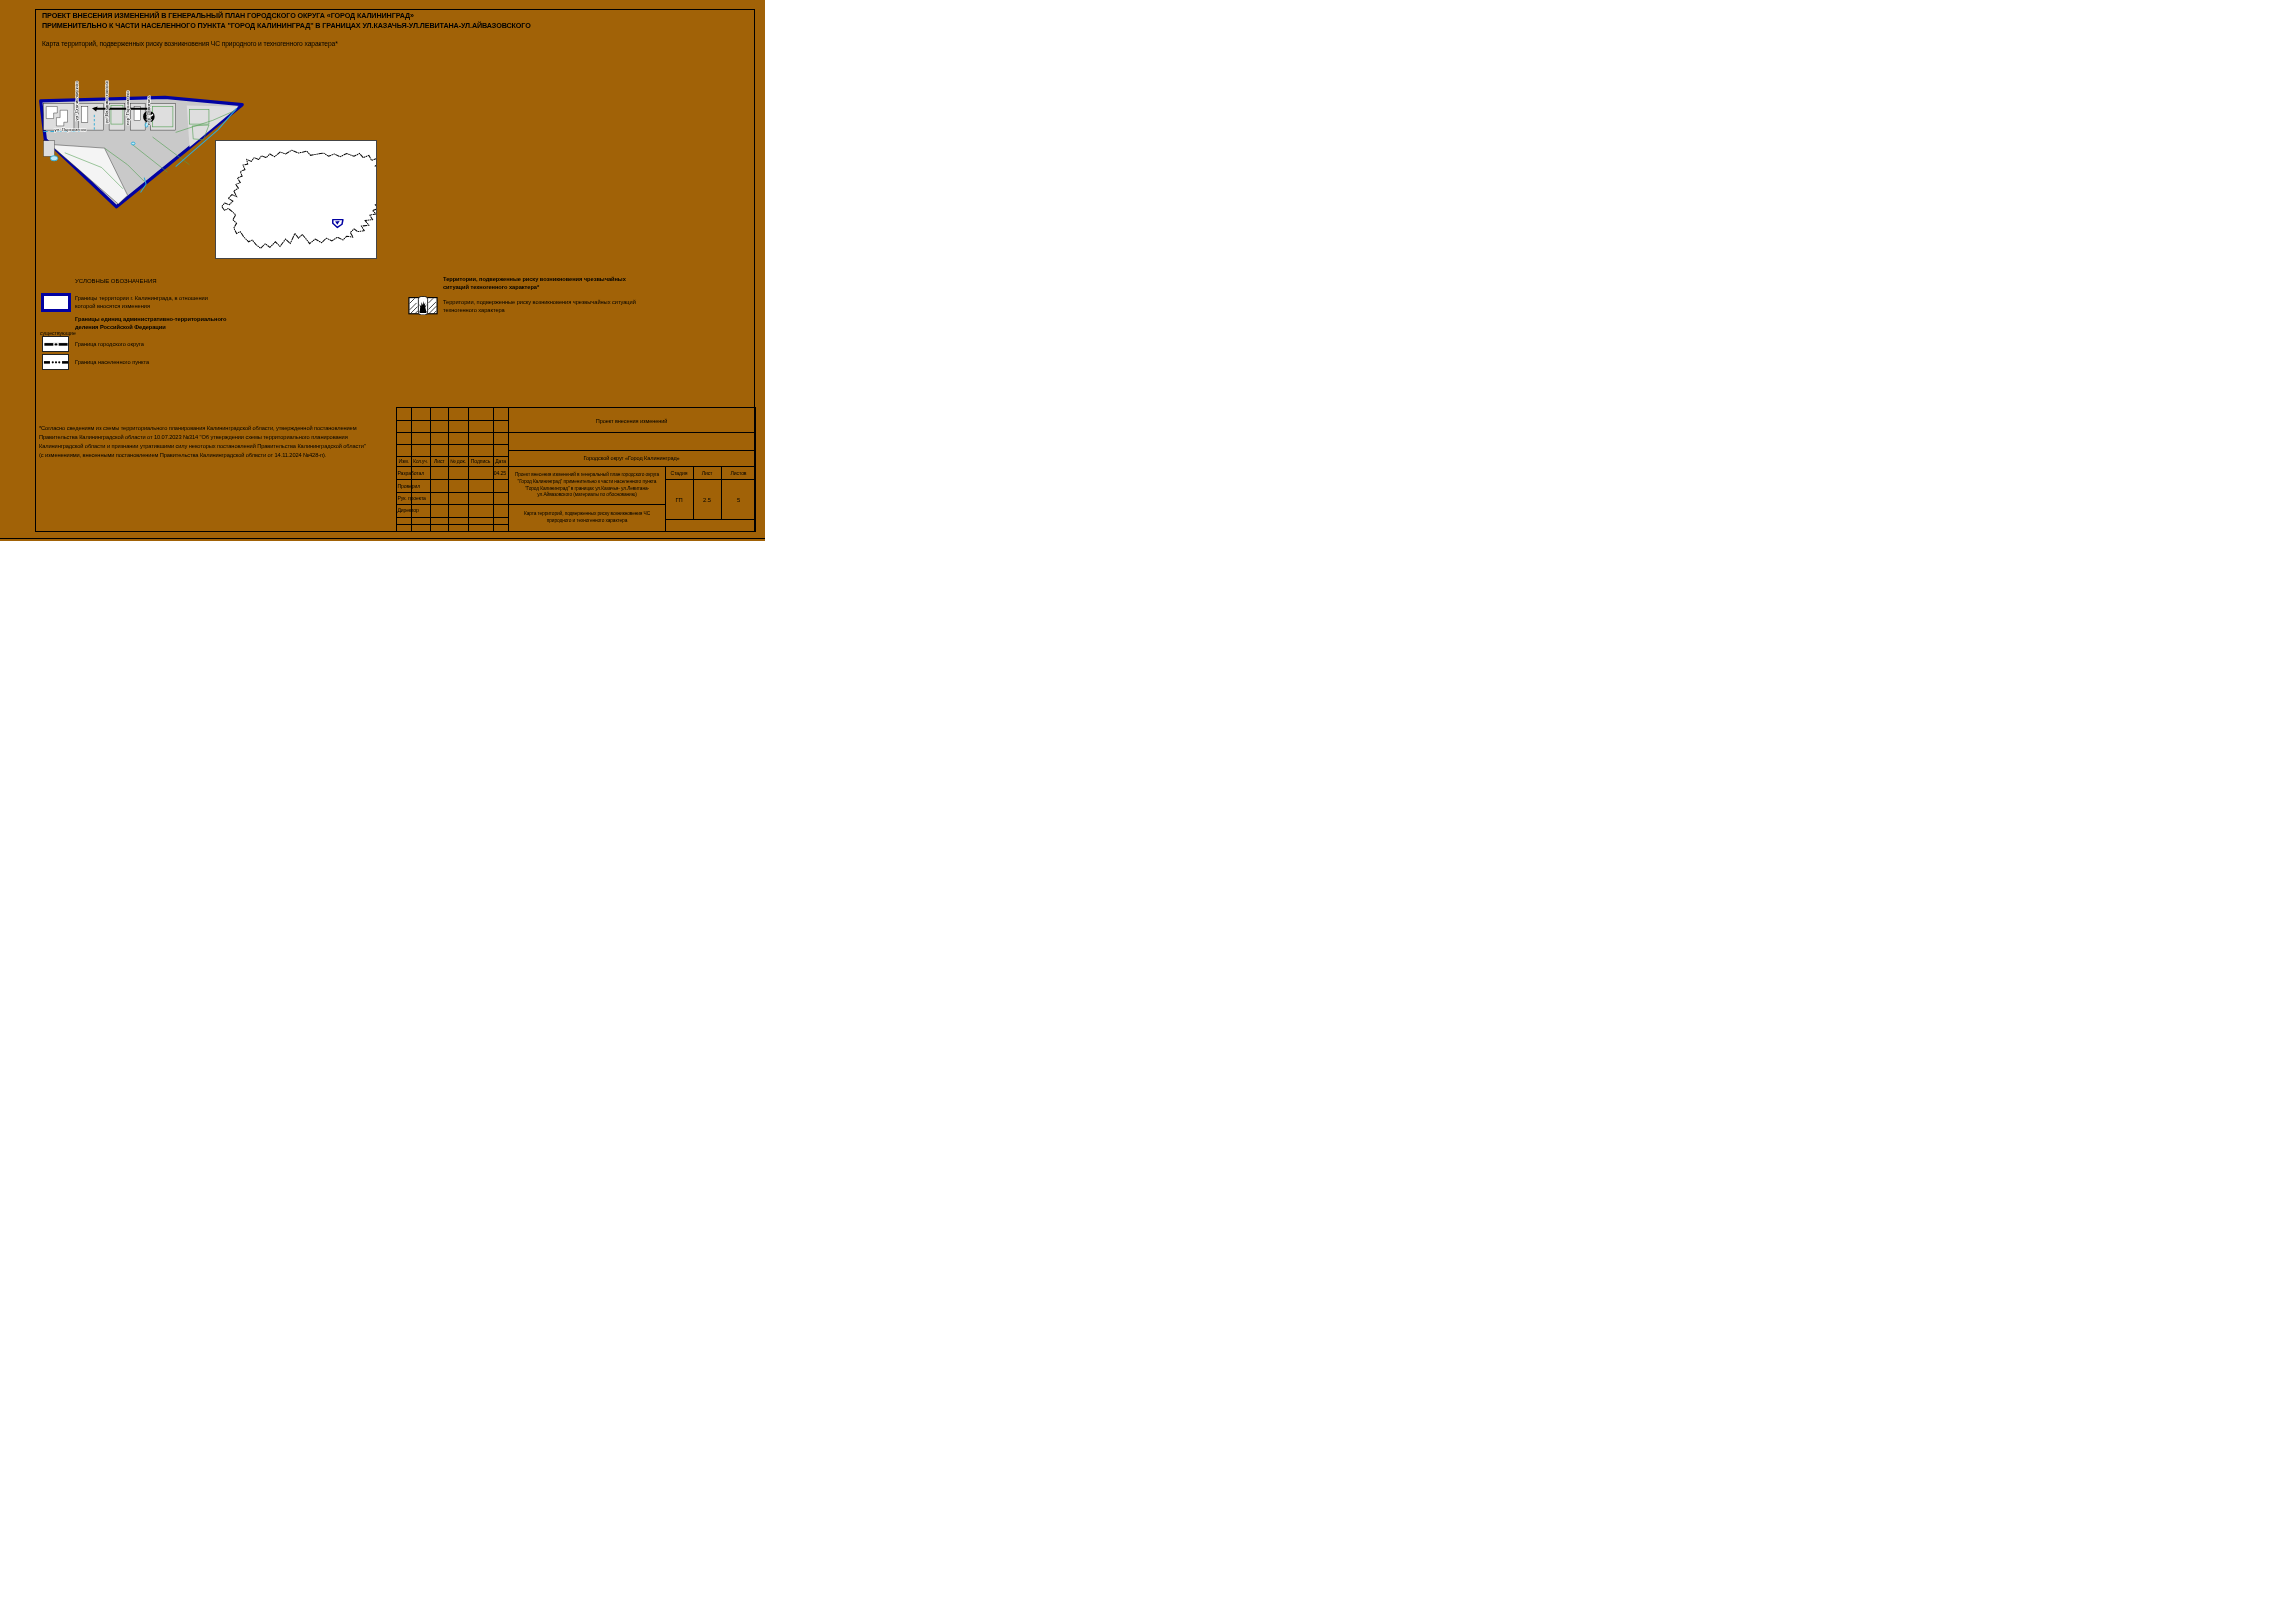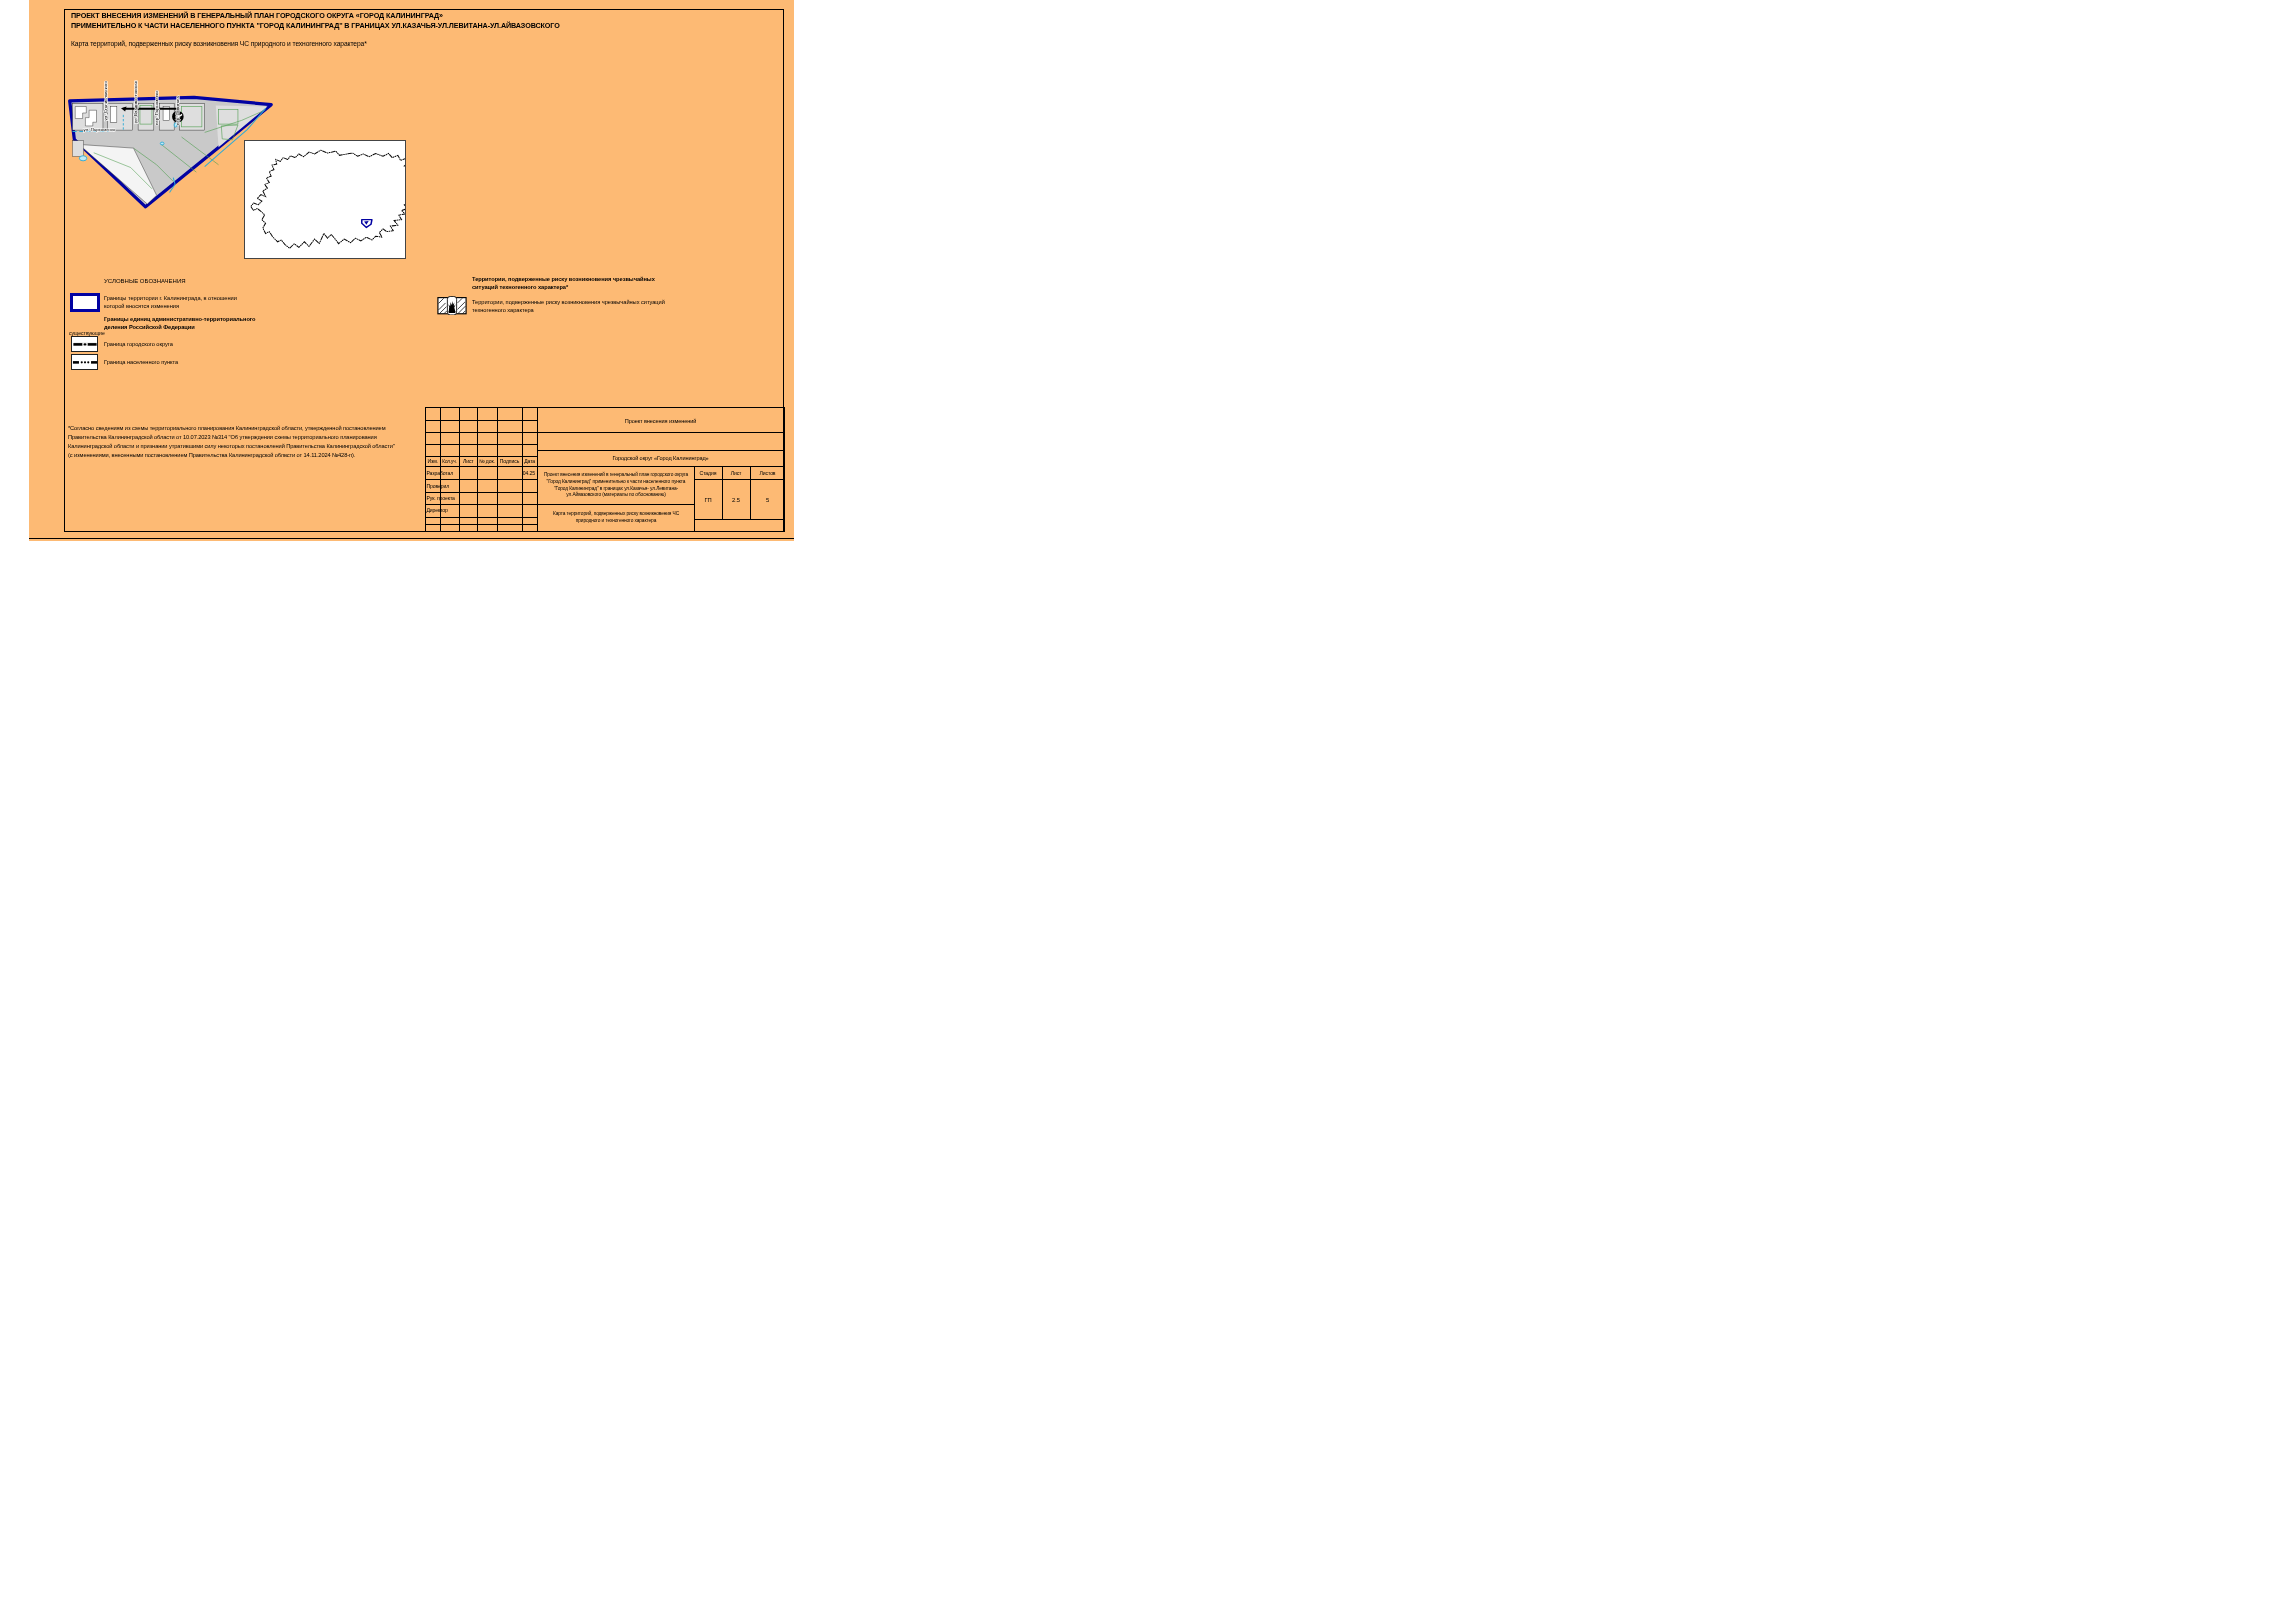--- a/index.html
+++ b/index.html
@@ -1,17 +1,17 @@
 <!DOCTYPE html>
 <html style="font-size:7.4px"><head>
 <meta charset="utf-8">
 <style>
   html,body{margin:0;padding:0;background:#fff;}
-  .sheet{position:relative;width:765px;height:541px;background:#fdba74;overflow:hidden;
-         font-family:"Liberation Sans",sans-serif;color:#000;margin-left:29px;}
+  .sheet{position:relative;width:765px;height:541px;background:#a16207;overflow:hidden;
+         font-family:"Liberation Sans",sans-serif;color:#000;}
   .abs{position:absolute;}
   .t{position:absolute;white-space:nowrap;}
   .wrap{position:absolute;white-space:normal;}
   .frame{position:absolute;left:35px;top:8.8px;width:720px;height:523px;border:0.9px solid #000;box-sizing:border-box;}
   .line{position:absolute;background:#000;}
   .doc-title{font-size:7.2px;font-weight:bold;line-height:9.7px;letter-spacing:-0.1px;}
   .doc-subtitle{font-size:6.7px;letter-spacing:-0.1px;}
   .leg-head{font-size:6px;}
   .leg-text{font-size:5.7px;line-height:7.6px;letter-spacing:-0.05px;}
   .leg-bold{font-weight:bold;}

